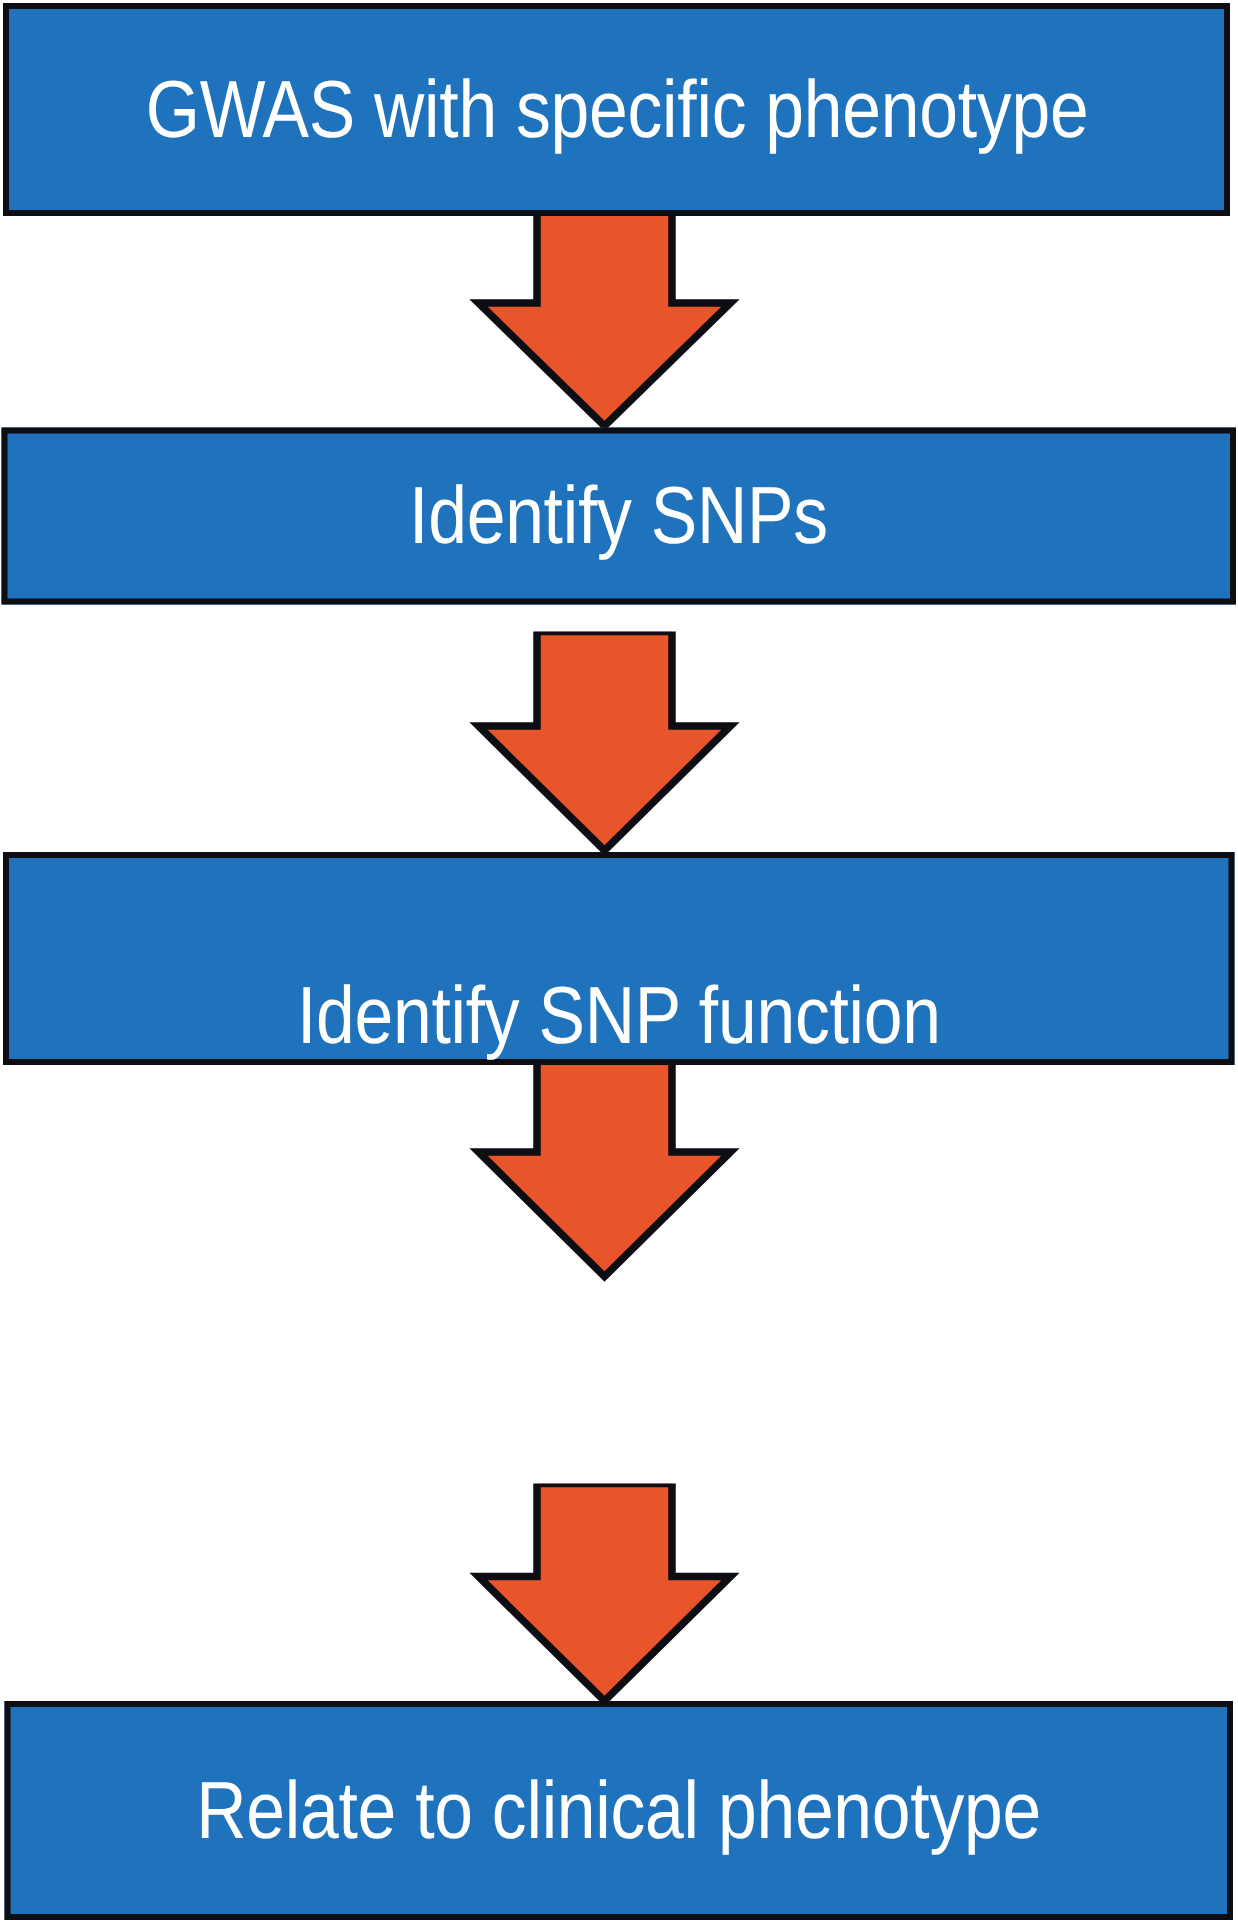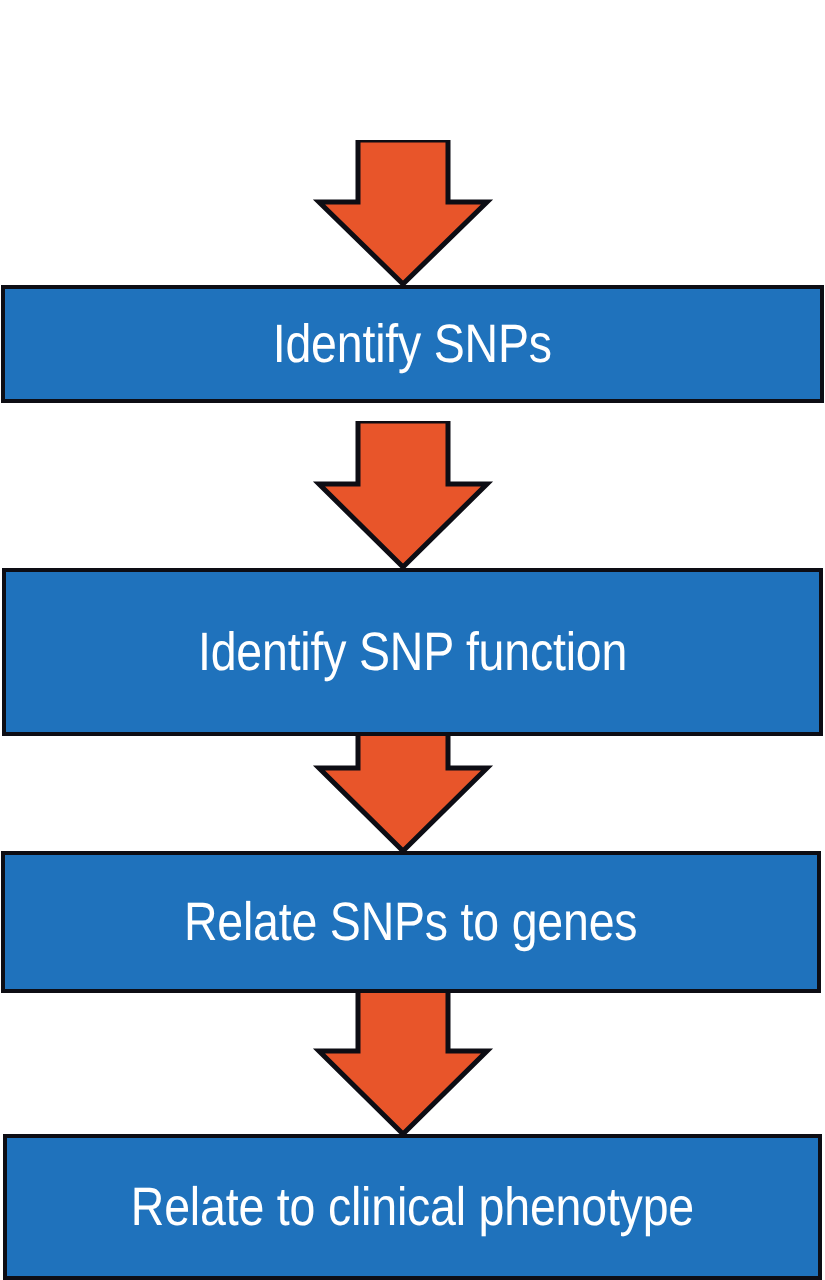--- a/index.html
+++ b/index.html
@@ -38,21 +38,21 @@
     letter-spacing: -0.2px;
     white-space: nowrap;
     transform: scaleX(0.86);
     transform-origin: center center;
     text-rendering: geometricPrecision;
   }
 
   
   #node-0 { left: 2px;  top: 2px;    width: 818px; height: 142px; }
   #node-1 { left: 1px;  top: 285px;  width: 823px; height: 118px; }
-  #node-2 { left: 2px;  top: 568px;  width: 821px; height: 168px; }
+  #node-2 { left: 2px;  top: 568px;  width: 821px; height: 142px; align-items: flex-end; }
   #node-3 { left: 1px;  top: 851px;  width: 820px; height: 142px; }
   #node-4 { left: 3px;  top: 1134px; width: 819px; height: 146px; }
 
   
   .arrow {
     position: absolute;
     left: 312px;
     width: 182px;
     z-index: 1;
   }
@@ -61,20 +61,23 @@
   #arrow-0 { top: 140px;  height: 148px; }
   #arrow-1 { top: 421px;  height: 150px; }
   #arrow-2 { top: 706px;  height: 149px; }
   #arrow-3 { top: 989px;  height: 149px; }
 </style>
 </head>
 <body>
 
 <div id="canvas">
 
+  <div class="node" id="node-0">
+    <span class="node-label">GWAS with specific phenotype</span>
+  </div>
 
   <div class="arrow" id="arrow-0">
     <svg viewBox="0 0 182 148" preserveAspectRatio="none" aria-hidden="true">
       <polygon points="46,0 136,0 136,62 175,62 91,144 7,62 46,62" fill="#E8552A" stroke="#0d0d14" stroke-width="5" stroke-linejoin="miter"></polygon>
     </svg>
   </div>
 
   <div class="node" id="node-1">
     <span class="node-label">Identify SNPs</span>
   </div>
@@ -88,23 +91,20 @@
   <div class="node" id="node-2">
     <span class="node-label">Identify SNP function</span>
   </div>
 
   <div class="arrow" id="arrow-2">
     <svg viewBox="0 0 182 149" preserveAspectRatio="none" aria-hidden="true">
       <polygon points="46,0 136,0 136,62 175,62 91,145 7,62 46,62" fill="#E8552A" stroke="#0d0d14" stroke-width="5" stroke-linejoin="miter"></polygon>
     </svg>
   </div>
 
-  <div class="node" id="node-3">
-    <span class="node-label">Relate SNPs to genes</span>
-  </div>
 
   <div class="arrow" id="arrow-3">
     <svg viewBox="0 0 182 149" preserveAspectRatio="none" aria-hidden="true">
       <polygon points="46,0 136,0 136,62 175,62 91,145 7,62 46,62" fill="#E8552A" stroke="#0d0d14" stroke-width="5" stroke-linejoin="miter"></polygon>
     </svg>
   </div>
 
   <div class="node" id="node-4">
     <span class="node-label">Relate to clinical phenotype</span>
   </div>

